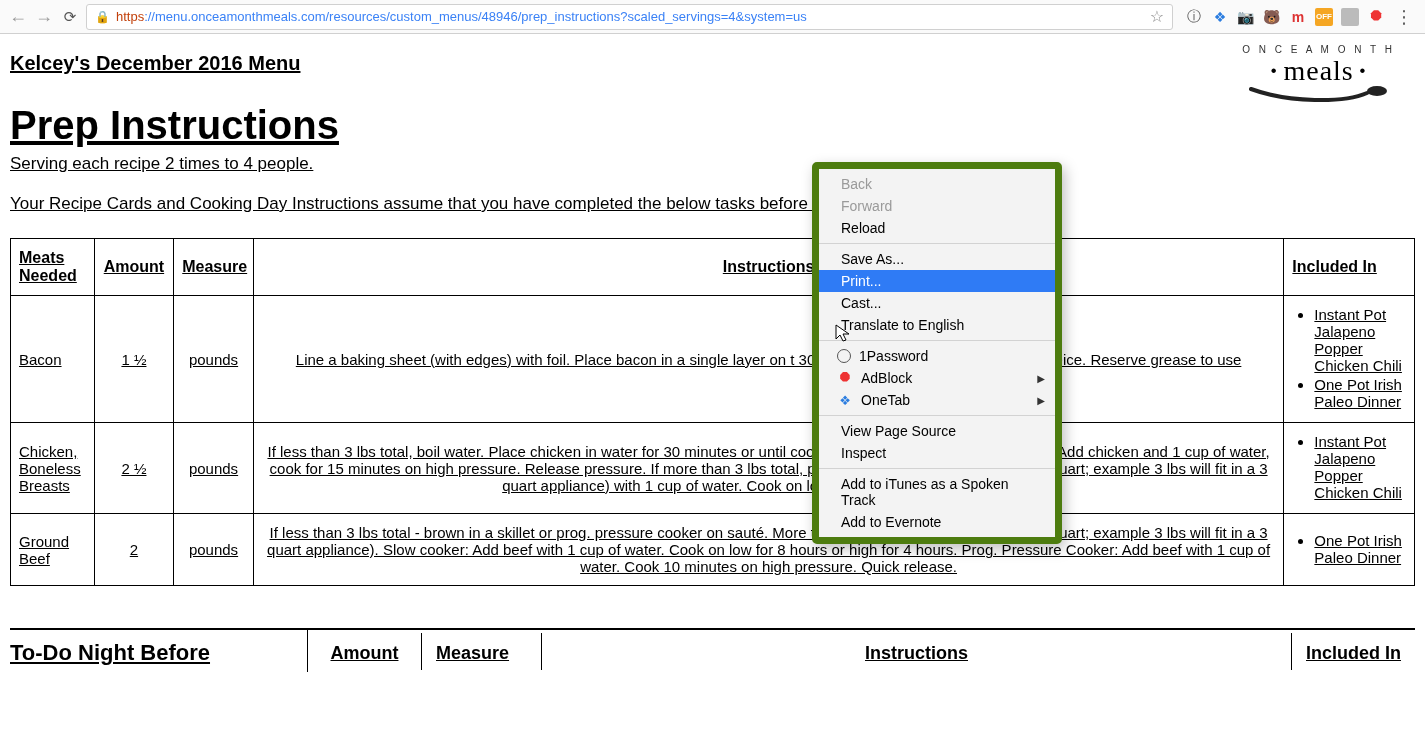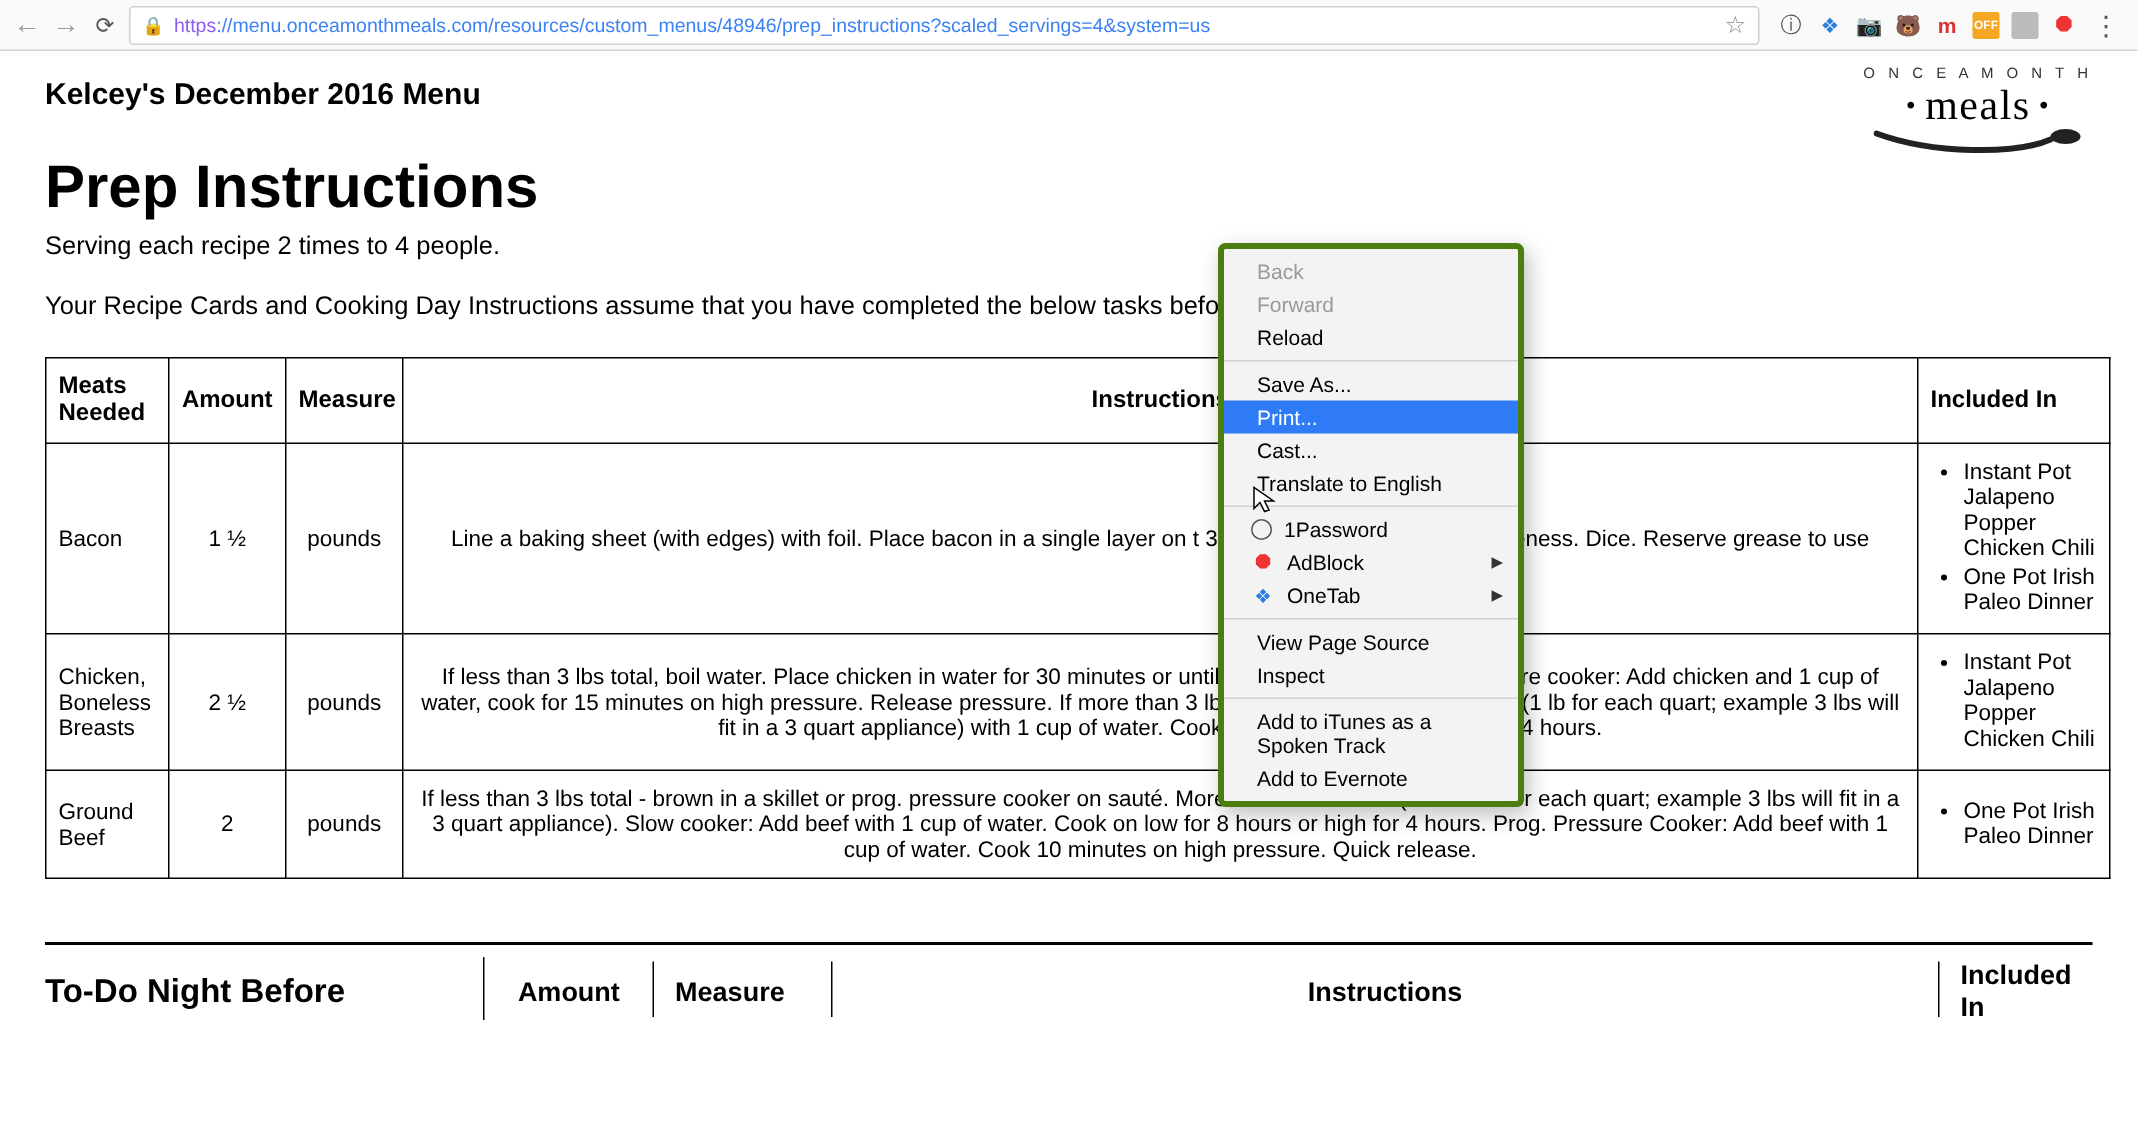--- a/index.html
+++ b/index.html
@@ -3,28 +3,28 @@
 <meta charset="utf-8">
 <style>
   * { box-sizing: border-box; margin: 0; padding: 0; }
   body { font-family: -apple-system, BlinkMacSystemFont, "Segoe UI", Helvetica, Arial, sans-serif; background:#fff; color:#000; width:1425px; }
   
   .chrome { display:flex; align-items:center; height:34px; padding:0 8px; border-bottom:1px solid #d0d0d0; background:#fafafa; gap:6px; }
   .nav-btn { color:#9a9a9a; font-size:18px; width:20px; text-align:center; cursor:default; }
   .reload-btn { color:#555; font-size:15px; width:20px; text-align:center; }
   .addr { flex:1; display:flex; align-items:center; border:1px solid #d0d0d0; border-radius:3px; background:#fff; height:26px; padding:0 8px; font-size:13px; gap:6px; overflow:hidden;}
   .lock { color:#0a8a3a; font-size:12px; }
-  .url-scheme { color:#8b5cf6; }
+  .url-scheme { color:#c2410c; }
   .url-rest { color:#3b82f6; white-space:nowrap; }
   .star { color:#888; font-size:16px; margin-left:auto; }
   .ext-icons { display:flex; align-items:center; gap:8px; padding-left:6px; }
   .ext-icons .ic { width:18px; height:18px; display:flex; align-items:center; justify-content:center; font-size:14px; }
   .dots { color:#555; font-size:18px; padding:0 4px;}
   
-  .page { padding:18px 30px; position:relative; }
+  .page { padding:18px 10px; position:relative;text-decoration:underline; }
   .menu-title { font-size:20px; font-weight:700; margin-bottom:28px; }
   .logo { position:absolute; top:10px; right:30px; text-align:center; }
   .logo .arc { font-size:10px; letter-spacing:3px; color:#333; }
   .logo .meals { font-family: Georgia, 'Times New Roman', serif; font-size:28px; letter-spacing:1px; }
   .logo .meals::before, .logo .meals::after { content:"·"; font-weight:bold; padding:0 4px;}
   .logo .spoon { margin-top:-2px; }
   h1.prep { font-size:40px; font-weight:800; margin-bottom:6px; }
   .serving { font-size:17px; margin-bottom:20px; }
   .assume { font-size:17px; margin-bottom:24px; }
   
@@ -43,21 +43,21 @@
   td.incl li { margin-bottom:2px; }
   
   .night-row { display:flex; border-top:2px solid #000; margin-top:42px; font-weight:700; font-size:18px; align-items:center;}
   .night-row > div { border-right:1px solid #000; padding:10px 14px 6px 14px; }
   .night-row .c1 { width:298px; font-size:22px; border-right:1px solid #000; padding-left:0;}
   .night-row .c2 { width:114px; text-align:center;}
   .night-row .c3 { width:120px; text-align:left;}
   .night-row .c4 { width:750px; text-align:center;}
   .night-row .c5 { flex:1; border-right:none; text-align:left;}
   
-  .ctx { position:absolute; left:812px; top:128px; width:204px; background:#f3f3f3; border:4px solid #4d7c0f; border-radius:5px; box-shadow: 3px 5px 14px rgba(0,0,0,.25); font-size:14px; padding:4px 0; z-index:100;}
+  .ctx { position:absolute; left:812px; top:128px; width:250px; background:#f3f3f3; border:7px solid #4d7c0f; border-radius:5px; box-shadow: 3px 5px 14px rgba(0,0,0,.25); font-size:14px; padding:4px 0; z-index:100;}
   .ctx .item { padding:3px 20px 3px 22px; display:flex; align-items:center; gap:8px; color:#000; position:relative;}
   .ctx .item.disabled { color:#9a9a9a; }
   .ctx .item.hl { background:#2f7bf5; color:#fff; }
   .ctx hr { border:none; border-top:1px solid #d2d2d2; margin:4px 0; }
   .ctx .sub::after { content:"▶"; position:absolute; right:10px; font-size:10px; color:#333;}
   .ctx .ic { width:16px; height:16px; display:inline-flex; align-items:center; justify-content:center; font-size:13px; margin-left:-4px;}
   .cursor { position:absolute; left:835px; top:290px; z-index:200; font-size:16px; pointer-events:none;}
 </style>
 </head>
 <body>

